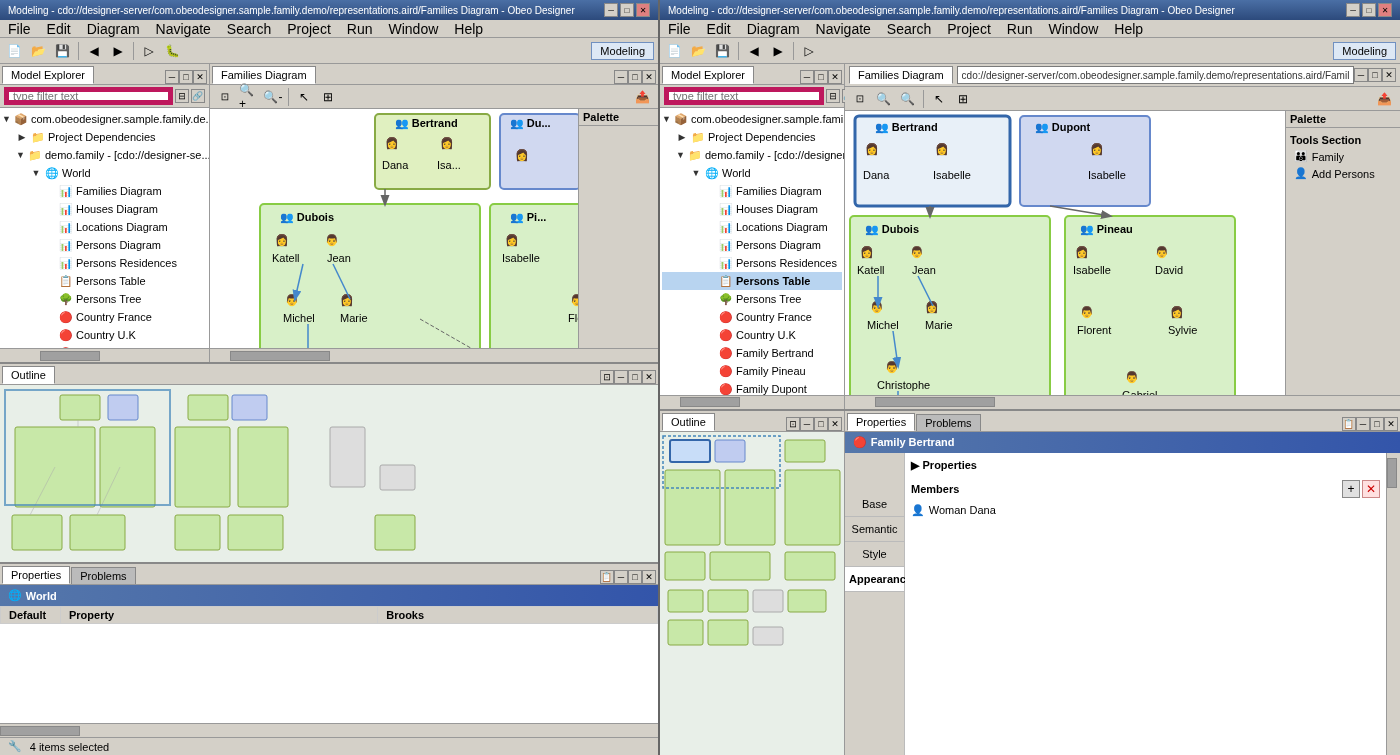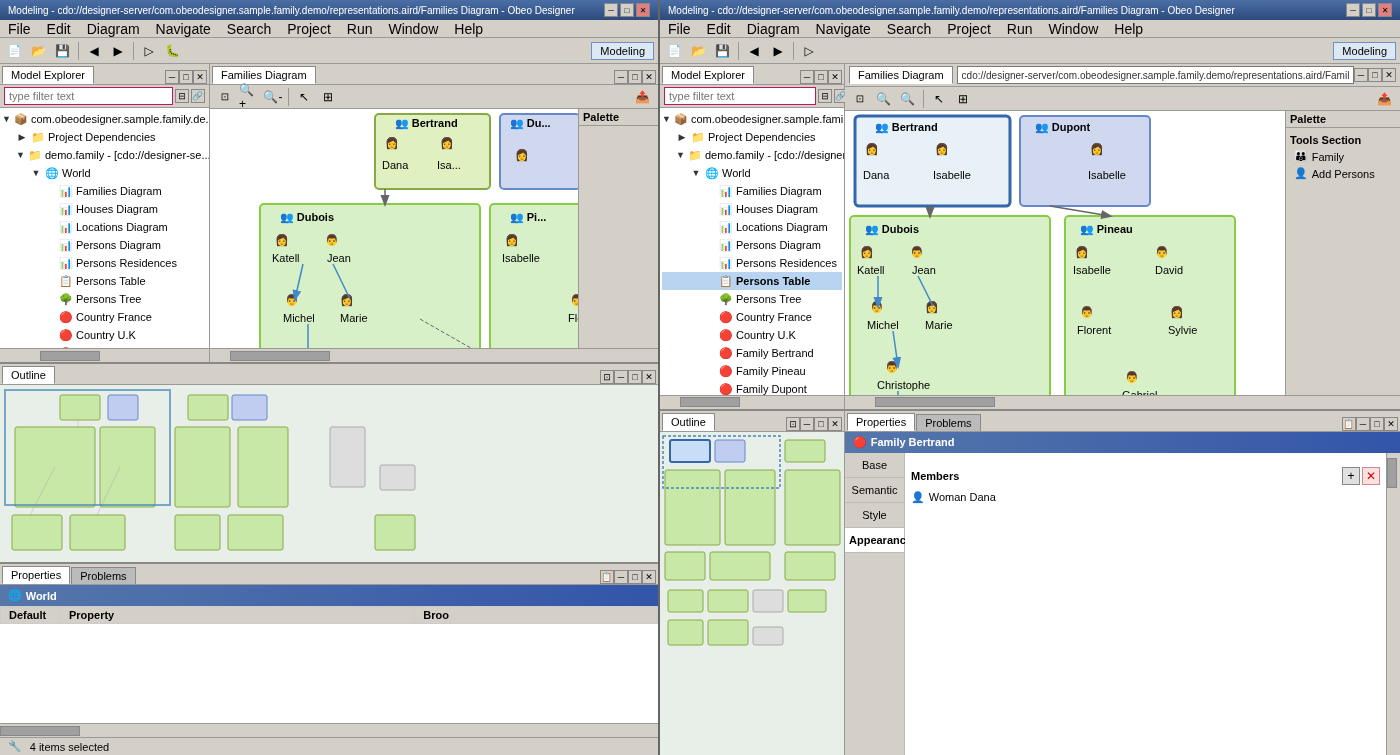--- a/index.html
+++ b/index.html
@@ -84,21 +84,21 @@
     
     .filter-bar {
       background: #d4d0c8;
       padding: 2px 4px;
       border-bottom: 1px solid #999;
       display: flex;
       align-items: center;
       flex-shrink: 0;
     }
     .filter-input {
-      flex: 1; height: 18px; border: 1px solid #be185d; background: white;
+      flex: 1; height: 18px; border: 5px solid #be185d; background: white;
       padding: 0 4px; font-size: 11px; color: #888;
     }
     
     
     .diagram-toolbar {
       background: #d4d0c8;
       display: flex;
       align-items: center;
       padding: 2px 4px;
       gap: 2px;
@@ -464,21 +464,21 @@
       <div style="background: linear-gradient(to right, #5577aa, #3355aa); color: white; padding: 4px 8px; font-weight: bold; font-size: 13px; display: flex; align-items: center; gap: 4px; flex-shrink:0;">
         <span>🌐</span>
         <span>World</span>
       </div>
       <div style="flex:1; background:white; overflow:auto;">
         <table style="width:100%; border-collapse:collapse;">
           <tbody>
               <tr>
             <th style="padding:2px 8px; border:1px solid #ccc; background:#d4d0c8; font-weight:bold; text-align:left; width:60px;">Default</th>
             <th style="padding:2px 8px; border:1px solid #ccc; background:#d4d0c8; text-align:left;">Property</th>
-            <th style="padding:2px 8px; border:1px solid #ccc; background:#d4d0c8; text-align:left;">Broo</th>
+            <th style="padding:2px 8px; border:1px solid #ccc; background:#d4d0c8; text-align:left;">Brooks</th>
           </tr>
         </tbody>
           </table>
       </div>
       <div class="scroll-h">
         <div class="scroll-thumb" style="width:80px; height:10px;"></div>
       </div>
     </div>
 
     <div class="status-bar">
@@ -813,28 +813,31 @@
         </div>
 
         <div style="background: linear-gradient(to right, #5577aa, #3355aa); color: white; padding: 4px 8px; font-weight: bold; font-size: 13px; display: flex; align-items: center; gap: 4px; flex-shrink:0;">
           <span>🔴</span>
           <span>Family Bertrand</span>
         </div>
 
         <div style="display:flex; flex:1; overflow:hidden;">
 
           <div style="width:60px; background:#d4d0c8; border-right:1px solid #bbb; flex-shrink:0;">
-            <div style="padding:6px 4px; cursor:pointer; font-size:11px; border-bottom:1px solid #bbb; background:#d4d0c8; text-align:center;">Base</div>
+            <div style="padding:6px 4px; cursor:pointer; font-size:11px; border-bottom:1px solid #bbb; background:#d4d0c8; text-align:center;margin-top:39px;">Base</div>
             <div style="padding:6px 4px; cursor:pointer; font-size:11px; border-bottom:1px solid #bbb; background:#d4d0c8; text-align:center;">Semantic</div>
             <div style="padding:6px 4px; cursor:pointer; font-size:11px; border-bottom:1px solid #bbb; background:#d4d0c8; text-align:center;">Style</div>
             <div style="padding:6px 4px; cursor:pointer; font-size:11px; border-bottom:1px solid #bbb; background:white; text-align:center; font-weight:bold;">Appearance</div>
           </div>
 
           <div style="flex:1; background:white; padding:6px; overflow:auto;">
 
+            <div style="display:flex; align-items:center; margin-bottom:6px;">
+              <span style="font-weight:bold;">▶ Properties</span>
+            </div>
 
 
             <div class="members-section">
               <div class="members-header">
                 <span class="members-title">Members</span>
                 <div style="display:flex; gap:2px;">
                   <div class="add-btn">+</div>
                   <div class="remove-btn">✕</div>
                 </div>
               </div>

